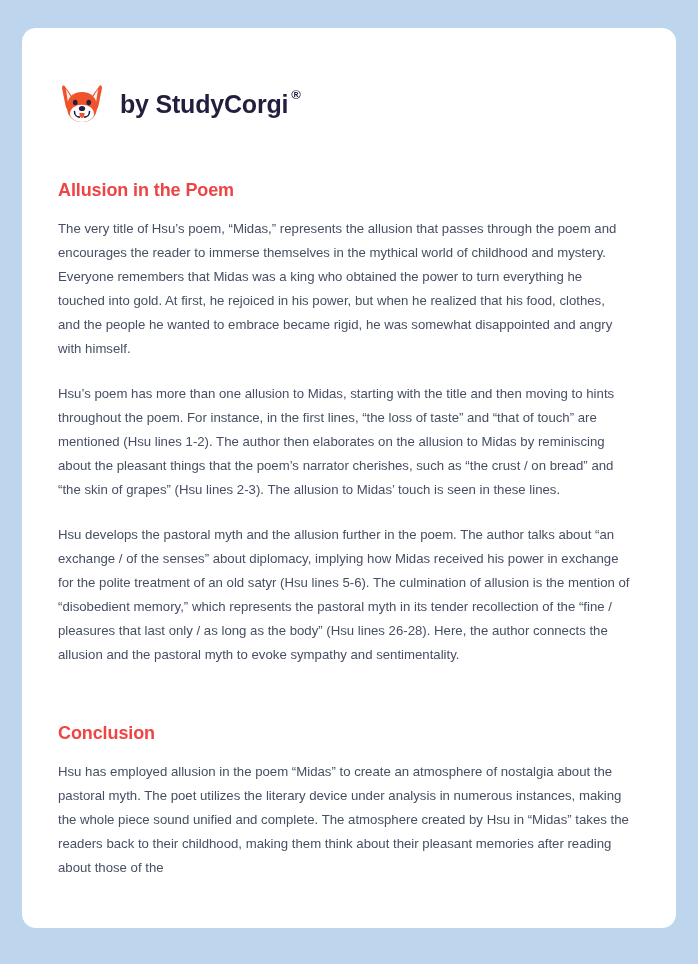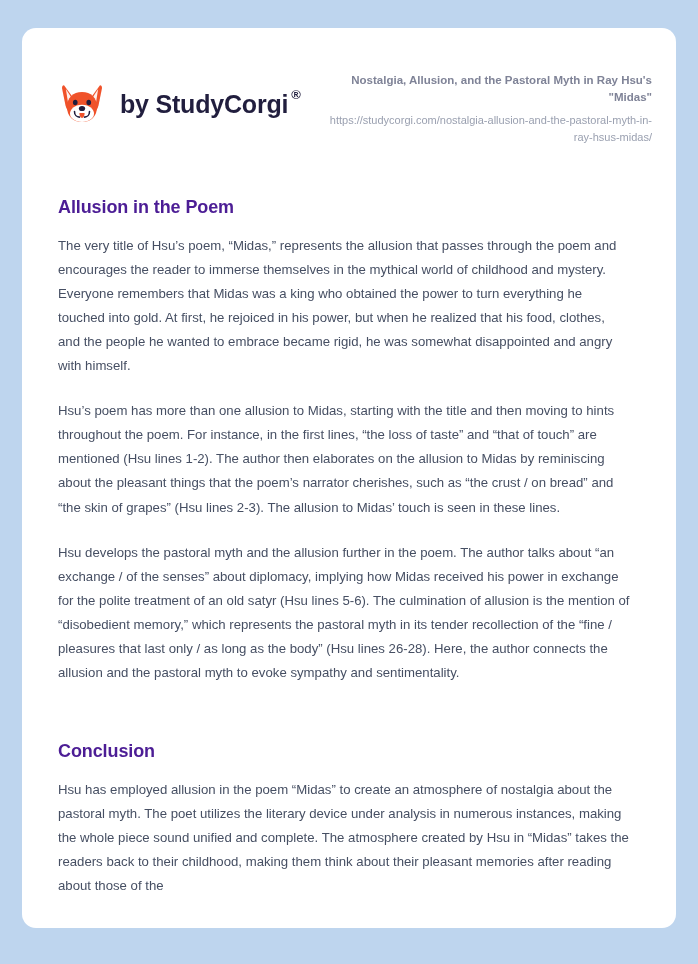--- a/index.html
+++ b/index.html
@@ -91,21 +91,21 @@
     word-break: break-word;
   }
 
   
   .article {
     padding: 0 46px 0 36px;
     box-sizing: border-box;
   }
 
   .section-heading {
-    color: #4c1d95;
+    color: #ef4444;
     font-size: 18px;
     font-weight: bold;
     letter-spacing: -0.1px;
     margin: 0 0 16px 0;
   }
   .heading-allusion { margin-top: 29px; }
   .heading-conclusion { margin-top: 56px; }
 
   .para {
     color: #464f63;
@@ -139,24 +139,20 @@
         <path d="M28.5 44 C28.5 48 30 50.5 32 50.5 C34 50.5 35.5 48 35.5 44 Z" fill="#f0522a"></path>
         <path d="M22 42 C22 46.5 25 49.5 28.6 49.5" stroke="#211e3e" stroke-width="2.1" fill="none" stroke-linecap="round"></path>
         <path d="M42 42 C42 46.5 39 49.5 35.4 49.5" stroke="#211e3e" stroke-width="2.1" fill="none" stroke-linecap="round"></path>
       </svg>
       <div class="brand-wordmark">
         <span>by StudyCorgi</span>
         <span class="brand-reg">®</span>
       </div>
     </div>
 
-    <div class="doc-meta">
-      <p class="doc-title">Nostalgia, Allusion, and the Pastoral Myth in Ray Hsu's "Midas"</p>
-      <p class="doc-url">https://studycorgi.com/nostalgia-allusion-and-the-pastoral-myth-in-ray-hsus-midas/</p>
-    </div>
 
   </div>
 
   <div class="body-top-spacer"></div>
 
   <div class="article">
 
 
     <h2 class="section-heading heading-allusion">Allusion in the Poem</h2>
 

